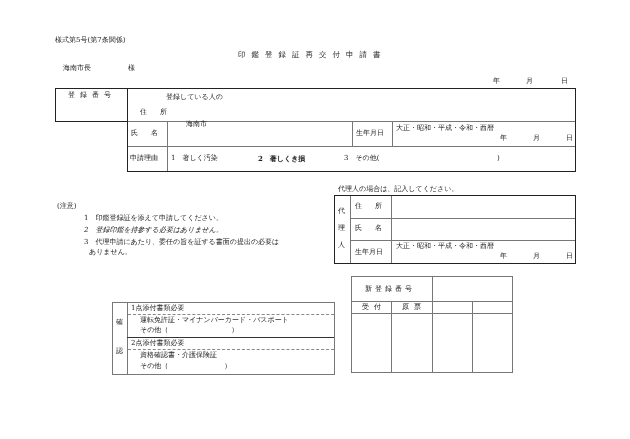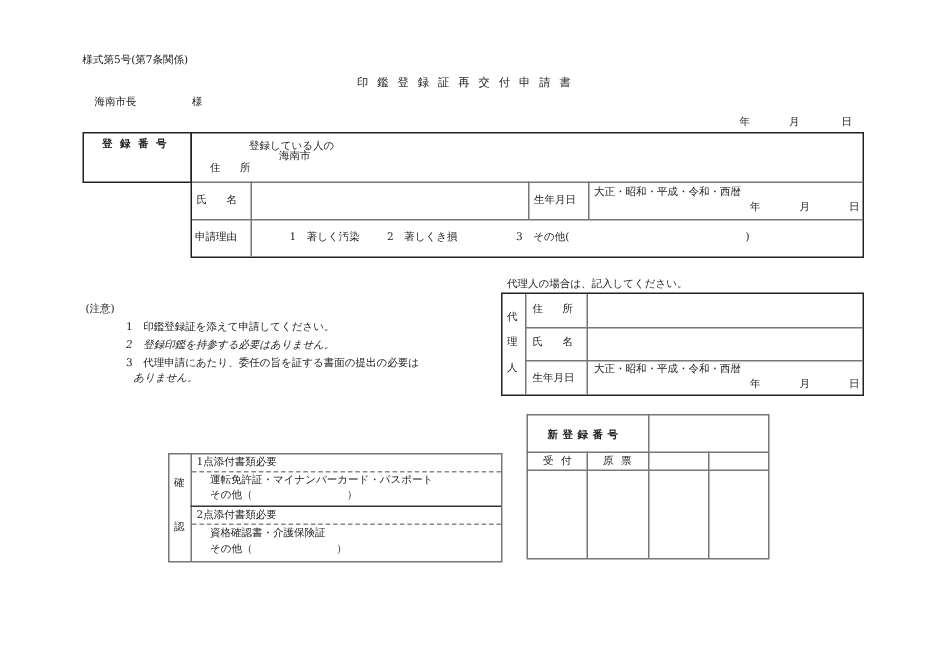--- a/index.html
+++ b/index.html
@@ -7,21 +7,21 @@
          font-family:"DejaVu Serif","Liberation Serif",serif; color:#222; }
   .abs { position:absolute; }
   .t { font-size:7px; line-height:9px; white-space:nowrap; position:absolute; }
   .title { font-size:7.5px; letter-spacing:6px; }
   .box { position:absolute; box-sizing:border-box; }
   .hl { position:absolute; height:0; border-top:1px solid #777; }
   .vl { position:absolute; width:0; border-left:1px solid #777; }
   .dash { position:absolute; height:0; border-top:1px dashed #888; }
   .thick { border:1.5px solid #222; }
   .thin { border:1px solid #777; }
-  .spaced { letter-spacing:5px;font-weight:bold; }
+  .spaced { letter-spacing:5px; }
 </style>
 </head>
 <body>
 
 <div class="t" style="left:55px;top:36px;">様式第5号(第7条関係)</div>
 <div class="t title" style="left:238px;top:50px;">印鑑登録証再交付申請書</div>
 <div class="t" style="left:63px;top:64px;">海南市長</div>
 <div class="t" style="left:128px;top:64px;">様</div>
 <div class="t" style="left:493px;top:77px;">年</div>
 <div class="t" style="left:526px;top:77px;">月</div>
@@ -32,39 +32,39 @@
 
 <div class="box thick" style="left:127px;top:88px;width:449px;height:84px;"></div>
 <div class="hl" style="left:128px;top:121px;width:447px;"></div>
 <div class="hl" style="left:128px;top:146px;width:447px;"></div>
 <div class="vl" style="left:167px;top:121px;height:50px;"></div>
 <div class="vl" style="left:352px;top:121px;height:25px;"></div>
 <div class="vl" style="left:392px;top:121px;height:25px;"></div>
 
 <div class="t" style="left:131px;top:93px;margin-left:35px;">登録している人の</div>
 <div class="t" style="left:140px;top:108px;letter-spacing:3px;">住　所</div>
-<div class="t" style="left:186px;top:100px;">海南市</div>
+<div class="t" style="left:186px;top:120px;">海南市</div>
 <div class="t" style="left:131px;top:129px;letter-spacing:3px;">氏　名</div>
 <div class="abs" style="left:168px;top:122px;width:183px;height:23px;"></div>
 <div class="t" style="left:356px;top:129px;">生年月日</div>
 <div class="t" style="left:396px;top:124px;">大正・昭和・平成・令和・西暦</div>
 <div class="t" style="left:500px;top:134px;">年</div>
 <div class="t" style="left:533px;top:134px;">月</div>
 <div class="t" style="left:566px;top:134px;">日</div>
 <div class="t" style="left:130px;top:154px;text-align:center;">申請理由</div>
-<div class="t" style="left:171px;top:154px;margin-left:22px;">1　著しく汚染</div>
-<div class="t" style="left:258px;top:154px;">2　著しくき損</div>
+<div class="t" style="left:171px;top:154px;">1　著しく汚染</div>
+<div class="t" style="left:258px;top:154px;font-weight:bold;">2　著しくき損</div>
 <div class="t" style="left:344px;top:154px;">3　その他(</div>
 <div class="t" style="left:497px;top:154px;">)</div>
 
 <div class="t" style="left:57px;top:202px;">(注意)</div>
 <div class="t" style="left:84px;top:214px;">1　印鑑登録証を添えて申請してください。</div>
 <div class="t" style="left:84px;top:226px;font-style:italic;">2　登録印鑑を持参する必要はありません。</div>
 <div class="t" style="left:84px;top:238px;">3　代理申請にあたり、委任の旨を証する書面の提出の必要は</div>
-<div class="t" style="left:89px;top:248px;font-style:italic;">ありません。</div>
+<div class="t" style="left:89px;top:248px;">ありません。</div>
 
 <div class="t" style="left:338px;top:185px;">代理人の場合は、記入してください。</div>
 <div class="box thick" style="left:334px;top:195px;width:242px;height:69px;"></div>
 <div class="vl" style="left:350px;top:196px;height:67px;"></div>
 <div class="vl" style="left:391px;top:196px;height:67px;"></div>
 <div class="hl" style="left:350px;top:218px;width:225px;"></div>
 <div class="hl" style="left:350px;top:240px;width:225px;"></div>
 <div class="t" style="left:338px;top:207px;">代</div>
 <div class="t" style="left:338px;top:224px;">理</div>
 <div class="t" style="left:338px;top:241px;">人</div>

